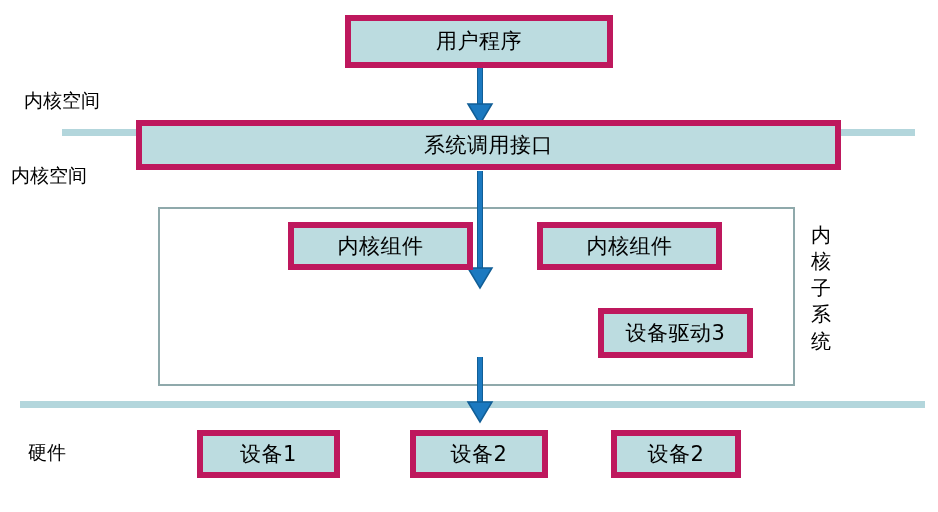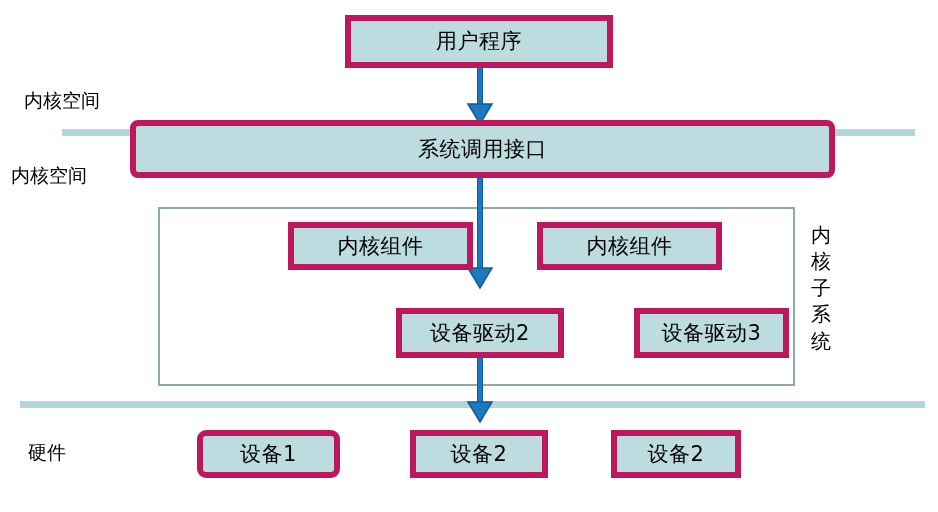--- a/index.html
+++ b/index.html
@@ -112,30 +112,29 @@
   </svg>
 
   <svg class="arrow" style="left:465px; top:356px;" width="30" height="70" viewBox="0 0 30 70">
     <path d="M15 1 L15 52" stroke="#115e96" stroke-width="6" fill="none"></path>
     <path d="M15 1 L15 52" stroke="#1b79c0" stroke-width="4" fill="none"></path>
     <path d="M3 46 L15 66 L27 46 Z" fill="#1b79c0" stroke="#115e96" stroke-width="1.5"></path>
   </svg>
 
   <div class="box" style="left:345px; top:15px; width:268px; height:53px;">用户程序</div>
 
-  <div class="box" style="left:130px; top:120px; width:705px; height:58px;border-radius:8px;">系统调用接口</div>
+  <div class="box" style="left:136px; top:120px; width:705px; height:50px;">系统调用接口</div>
 
   <div class="box" style="left:288px; top:222px; width:185px; height:48px;">内核组件</div>
 
   <div class="box" style="left:537px; top:222px; width:185px; height:48px;">内核组件</div>
 
 
-  <div class="box" style="left:396px; top:308px; width:168px; height:50px;">设备驱动2</div>
 
-  <div class="box" style="left:598px; top:308px; width:155px; height:50px;margin-left:36px;">设备驱动3</div>
+  <div class="box" style="left:598px; top:308px; width:155px; height:50px;">设备驱动3</div>
 
-  <div class="box" style="left:197px; top:430px; width:143px; height:48px;border-radius:9px;">设备1</div>
+  <div class="box" style="left:197px; top:430px; width:143px; height:48px;">设备1</div>
 
   <div class="box" style="left:410px; top:430px; width:138px; height:48px;">设备2</div>
 
   <div class="box" style="left:611px; top:430px; width:130px; height:48px;">设备2</div>
 
 </div>
 
 </body></html>

